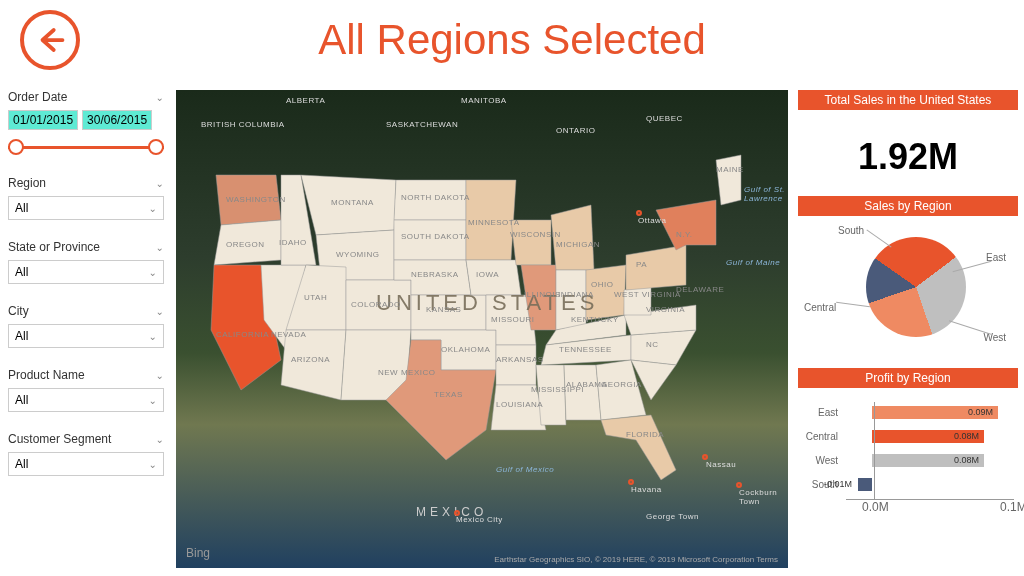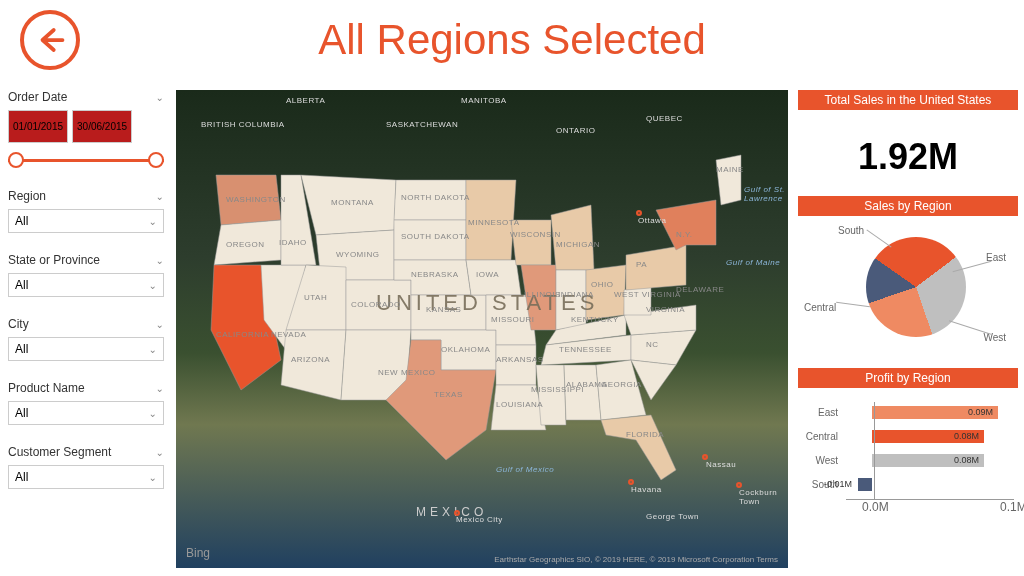--- a/index.html
+++ b/index.html
@@ -10,21 +10,21 @@
 .back-btn svg { width: 30px; height: 30px; }
 .title { flex: 1; text-align: center; font-size: 42px; font-weight: 400; color: #e8542c; margin-left: -60px; }
 
 .content { display: flex; height: 478px; padding: 0 6px; gap: 10px; }
 
 .filters { width: 160px; padding: 0 2px; font-size: 12px; }
 .filter-group { margin-bottom: 20px; position: relative; }
 .filter-label { font-size: 12px; color: #333; margin-bottom: 6px; display: flex; justify-content: space-between; align-items: center; }
 .filter-label .chev { color: #888; font-size: 10px; }
 .date-inputs { display: flex; gap: 4px; margin-bottom: 8px; }
-.date-inputs span { border: 1px solid #ccc; padding: 10px 4px; font-size: 10px; background: #b91c1c; }
+.date-inputs span { border: 1px solid #ccc; padding: 2px 4px; font-size: 12px; background: #5eead4; }
 .slider-track { position: relative; height: 18px; }
 .slider-line { position: absolute; top: 8px; left: 0; right: 0; height: 3px; background: #e8542c; }
 .slider-handle { position: absolute; top: 1px; width: 16px; height: 16px; border: 2px solid #e8542c; border-radius: 50%; background: #fff; }
 .slider-handle.left { left: 0; }
 .slider-handle.right { right: 0; }
 .dropdown { border: 1px solid #ccc; padding: 4px 6px; display: flex; justify-content: space-between; align-items: center; font-size: 12px; cursor: pointer; }
 .dropdown .chev { color: #888; font-size: 10px; }
 
 .map-container { flex: 1; position: relative; background: linear-gradient(180deg, #1a2a1a 0%, #2d3d2d 35%, #3a5030 55%, #707850 70%, #204060 100%); overflow: hidden; }
 .map-svg { position: absolute; top: 30px; left: 10px; width: 560px; }

